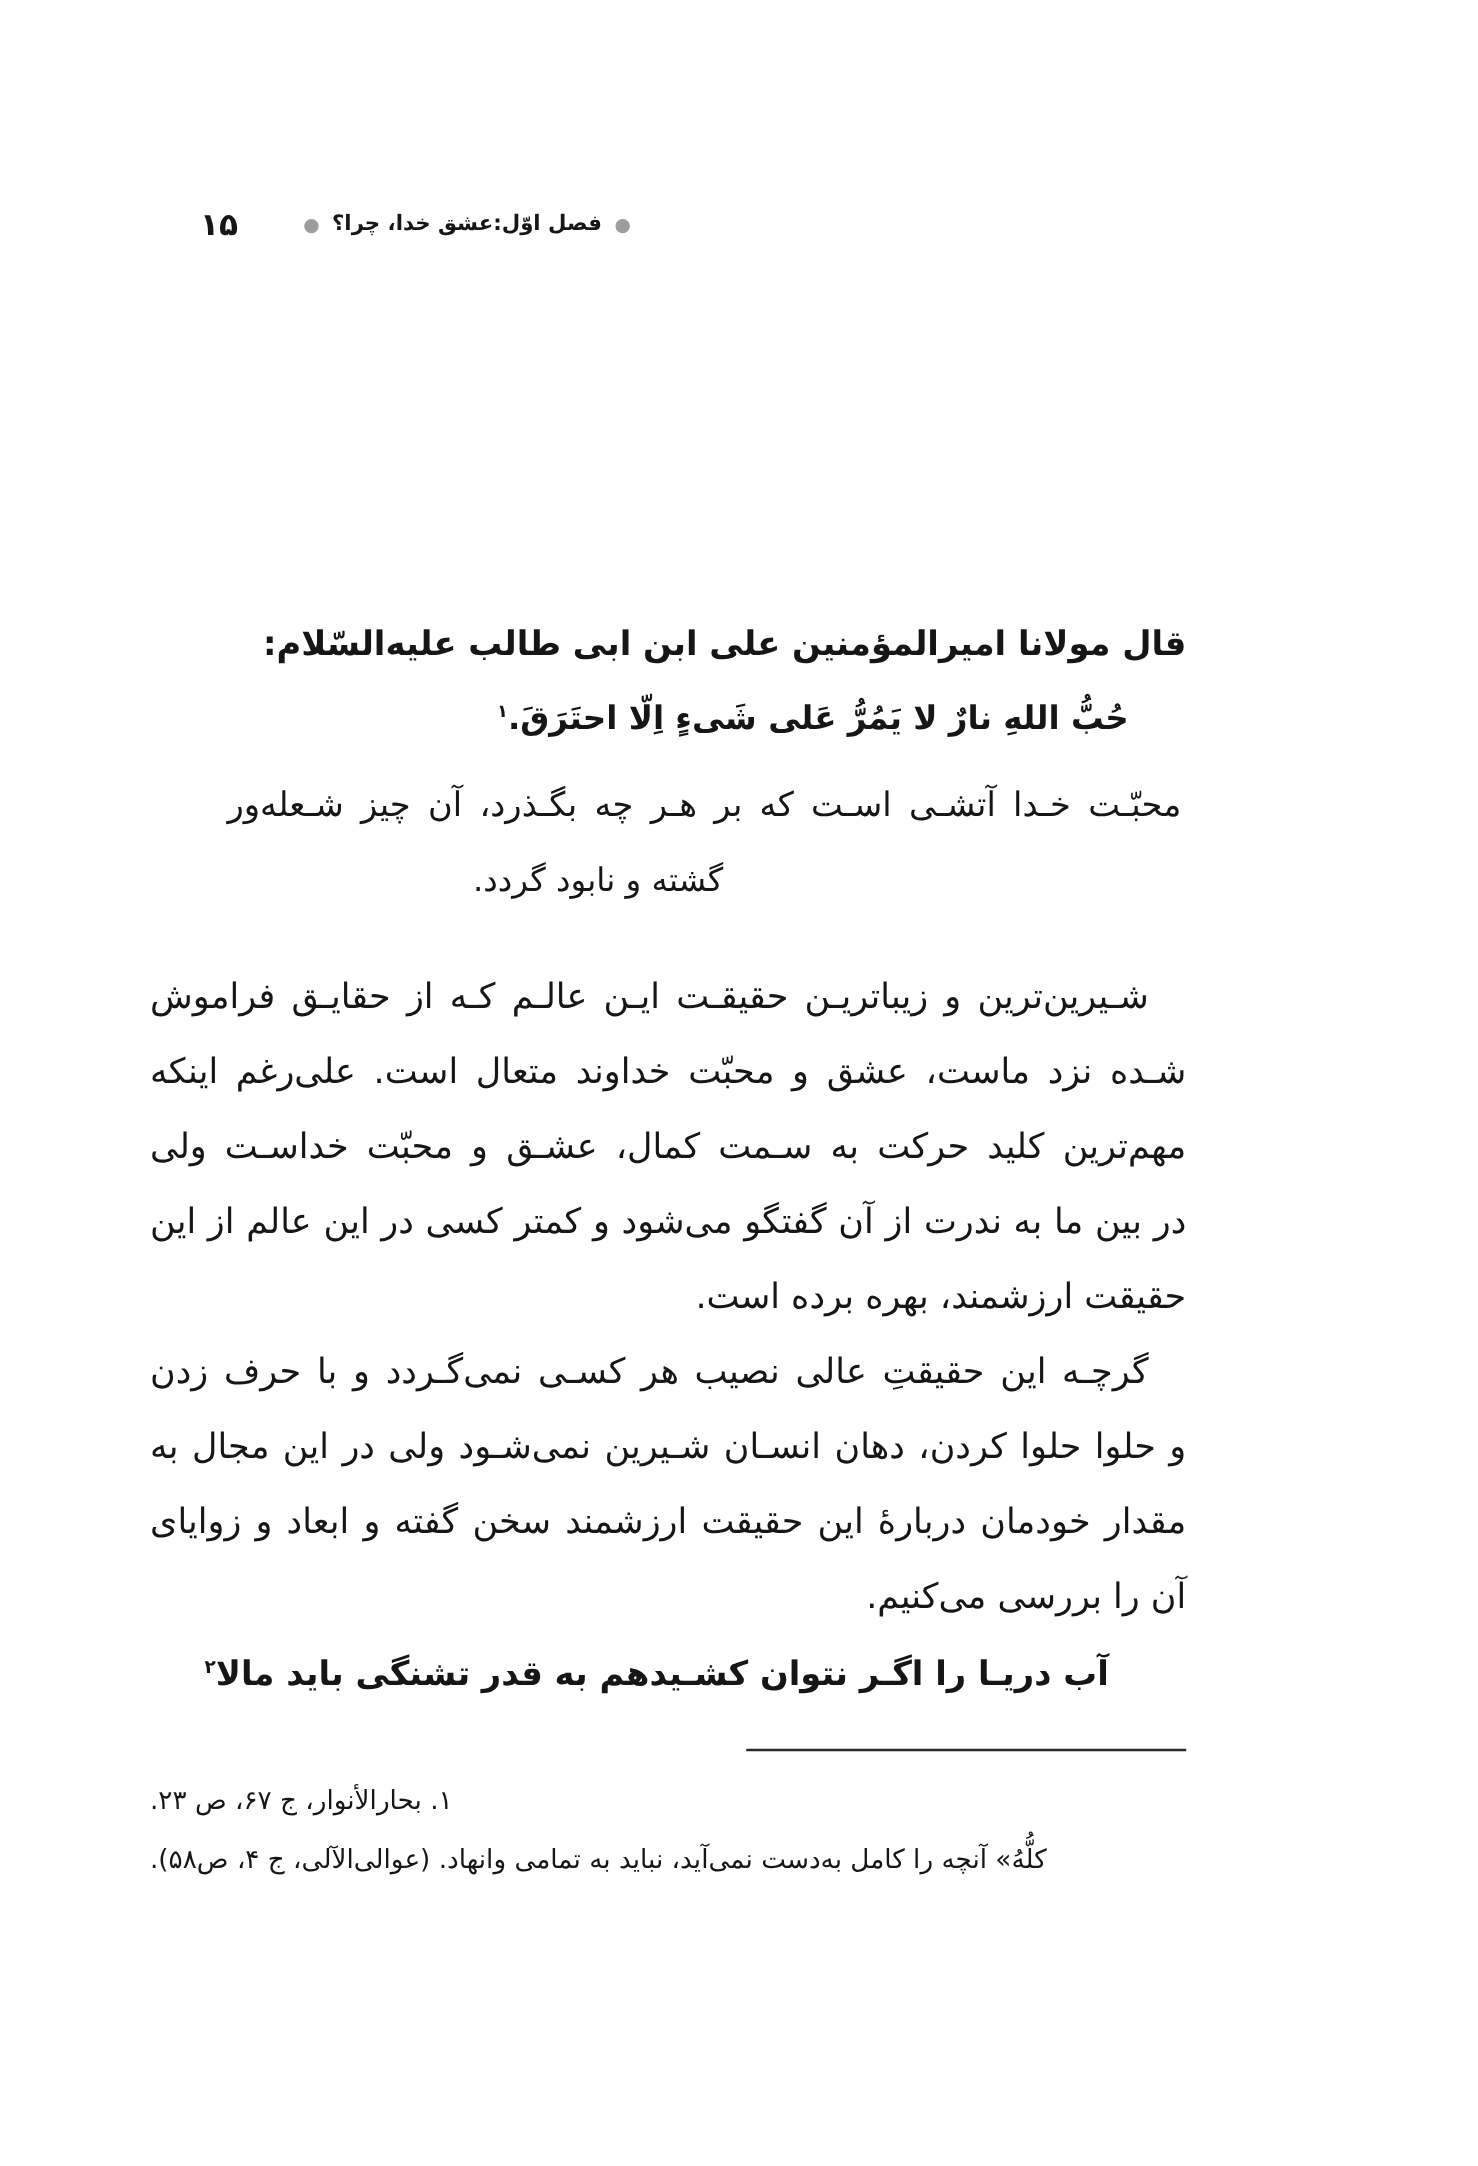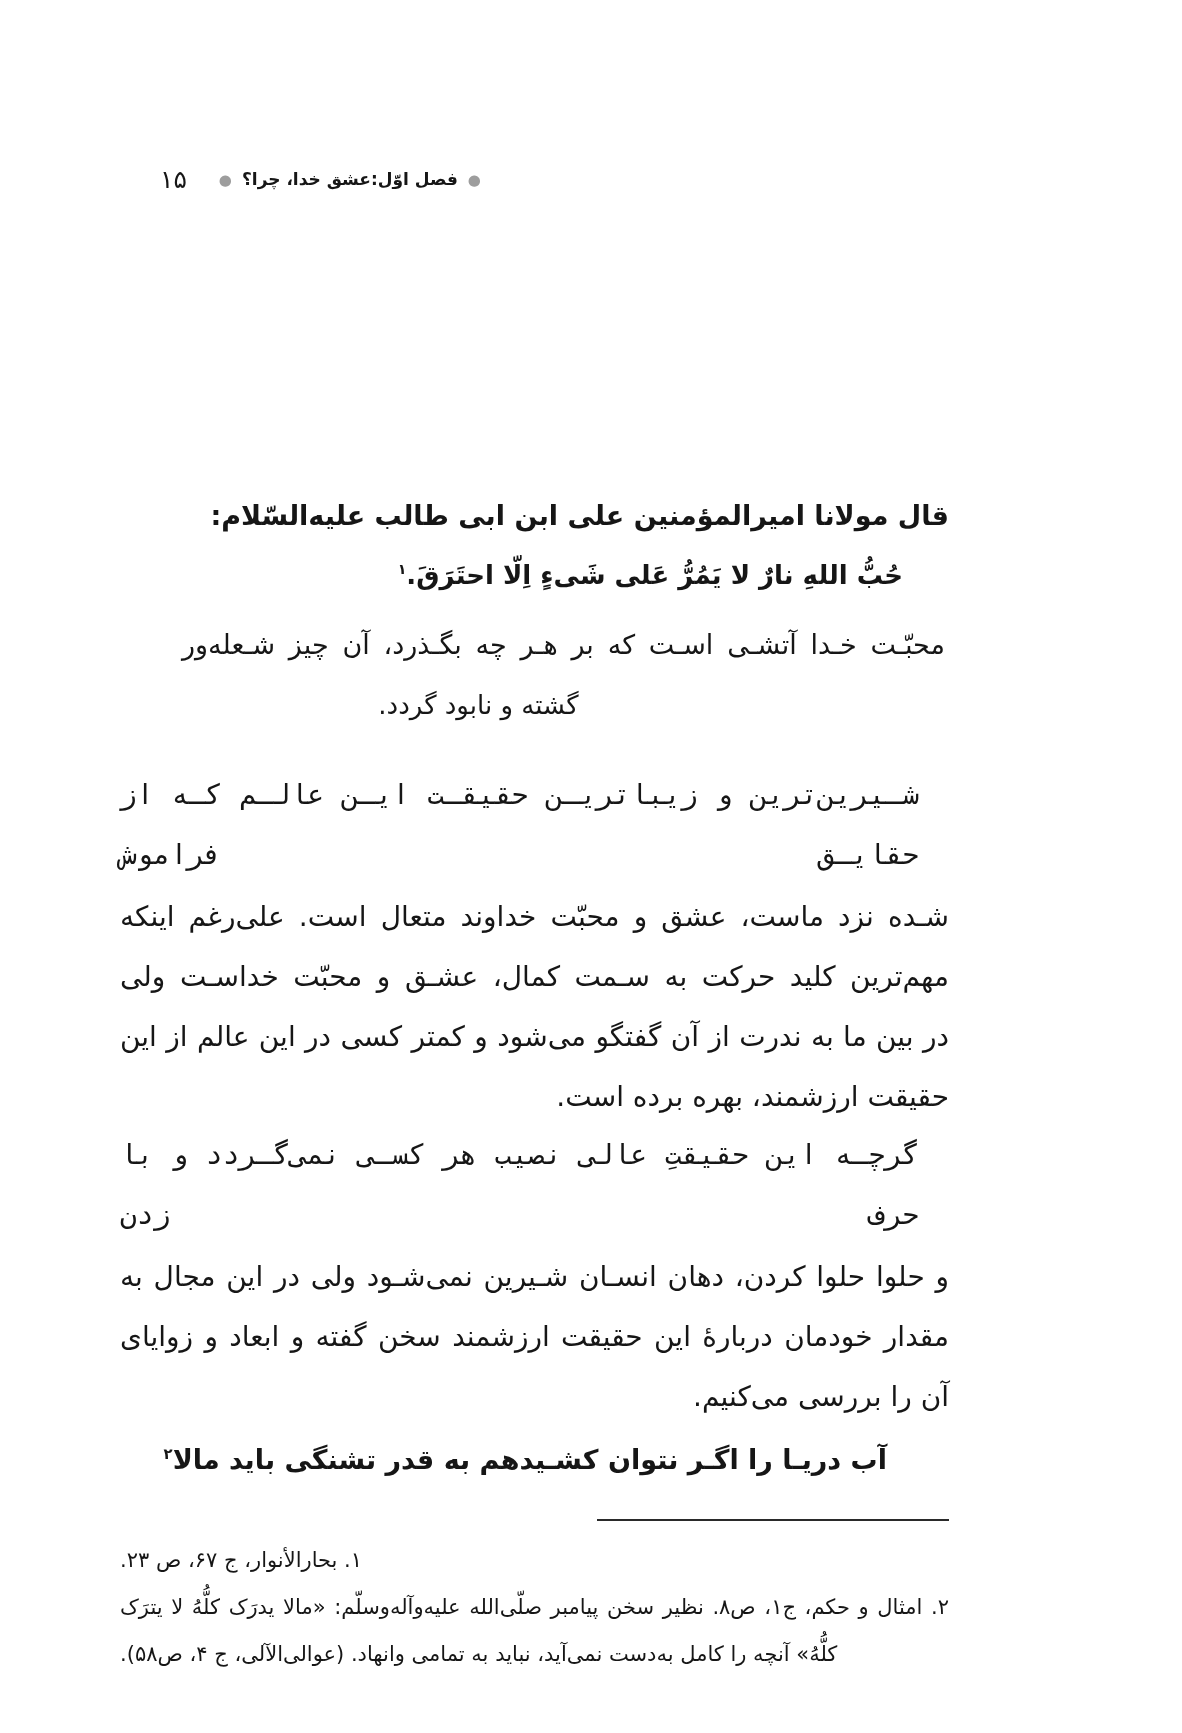--- a/index.html
+++ b/index.html
@@ -30,22 +30,23 @@
     transform:translateY(1px);
   }
   .chapter-title{
     font-size:17px;
     font-weight:bold;
     white-space:nowrap;
     letter-spacing:0;
   }
   .page-number{
     font-size:25px;
-    margin-right:22px;
+    margin-right:42px;
     white-space:nowrap;
+    font-weight:bold;
   }
   
   .text-col{
     position:absolute;
     top:487px;
     left:120px;
     width:829px;
     direction:rtl;
   }
   .line{
@@ -80,21 +81,21 @@
     padding-left:62px;
   }
   .quote-trans-2{
     font-size:26px;
     line-height:60px;
     text-align:center;
     padding-right:112px;
   }
   .para{margin:0;}
   .para-first{margin-top:32px;}
-  .indent{padding-right:30px;font-family:Liberation Mono, monospace;}
+  .indent{padding-right:30px;}
   .last-line{text-align:right;white-space:nowrap;}
   sup.fn-ref{
     font-size:0.55em;
     vertical-align:super;
     line-height:0;
     font-weight:bold;
   }
   
   .poem-line{
     display:flex;
@@ -164,18 +165,17 @@
     </div>
 
     <div class="poem-line">
       <span class="hemistich">آب دریـا را اگـر نتوان کشـید</span>
       <span class="hemistich"><span>هم به قدر تشنگی باید مالا</span><sup class="fn-ref">۲</sup></span>
     </div>
 
     <div class="footnote-sep"></div>
     <div class="footnotes">
       <div class="fn-line">۱. بحارالأنوار، ج ۶۷، ص ۲۳.</div>
-      <div class="fn-line fn-just">۲. امثال و حکم، ج۱، ص۸. نظیر سخن پیامبر صلّی‌الله علیه‌وآله‌وسلّم: «مالا یدرَک کلُّهُ لا یترَک</div>
       <div class="fn-line">کلُّهُ» آنچه را کامل به‌دست نمی‌آید، نباید به تمامی وانهاد. (عوالی‌الآلی، ج ۴، ص۵۸).</div>
     </div>
 
   </div>
 </div>
 
 </body></html>

